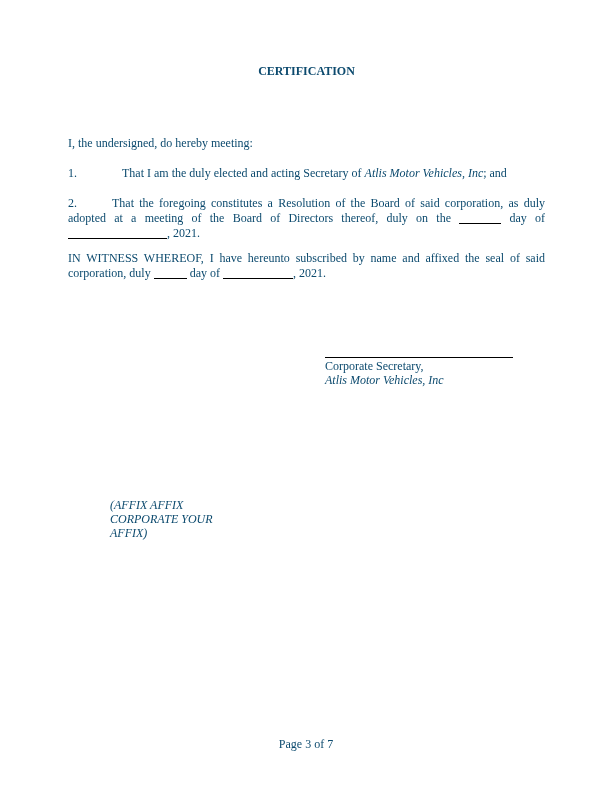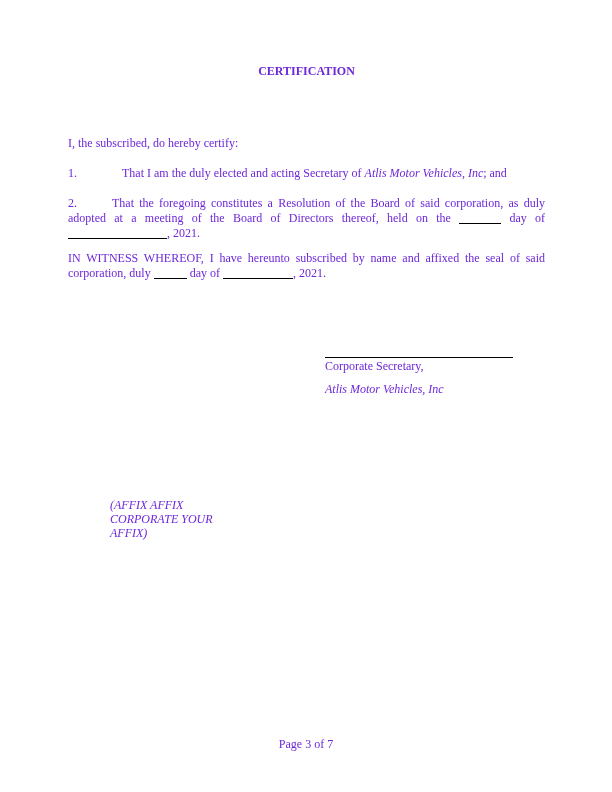--- a/index.html
+++ b/index.html
@@ -5,21 +5,21 @@
   html, body {
     margin: 0;
     padding: 0;
     background: #ffffff;
   }
   .page {
     position: relative;
     width: 554px;
     height: 792px;
     background: #ffffff;
-    color: #6d28d9;
+    color: #0c4a6e;
     font-family: "Liberation Serif", "DejaVu Serif", serif;
     font-size: 12px;
     line-height: 15px;
     overflow: hidden;
     padding-left: 40px;
   }
   .abs { position: absolute; }
   .content { left: 68px; width: 477px; }
 
   .title {
@@ -57,21 +57,21 @@
     left: 325px;
     width: 188px;
     height: 0;
     border-top: 1px solid #000000;
   }
   .sig-text {
     top: 359px;
     left: 325px;
     line-height: 14px;
   }
-  .italic { font-style: italic; margin-top: 9px; }
+  .italic { font-style: italic; }
 
   .seal {
     top: 498px;
     left: 110px;
     line-height: 14px;
     font-style: italic;
   }
 
   .footer {
     top: 737px;
@@ -80,27 +80,27 @@
     text-align: center;
   }
 </style>
 </head>
 <body>
 
 <div class="page">
 
   <div class="abs content title">CERTIFICATION</div>
 
-  <div class="abs content intro">I, the subscribed, do hereby certify:</div>
+  <div class="abs content intro">I, the undersigned, do hereby meeting:</div>
 
   <div class="abs content item1"><span class="num1">1.</span><span>That I am the duly elected and acting Secretary of </span><span class="italic">Atlis Motor Vehicles, Inc</span><span>; and</span></div>
 
   <div class="abs content item2">
     <div class="jline"><span class="num2">2.</span><span>That the foregoing constitutes a Resolution of the Board of said corporation, as duly</span></div>
-    <div class="jline"><span>adopted at a meeting of the Board of Directors thereof, held on the </span><span class="blank w42"></span><span> day of</span></div>
+    <div class="jline"><span>adopted at a meeting of the Board of Directors thereof, duly on the </span><span class="blank w42"></span><span> day of</span></div>
     <div><span class="blank w99"></span><span>, 2021.</span></div>
   </div>
 
   <div class="abs content witness">
     <div class="jline"><span>IN WITNESS WHEREOF, I have hereunto subscribed by name and affixed the seal of said</span></div>
     <div><span>corporation, duly </span><span class="blank w33"></span><span> day of </span><span class="blank w70"></span><span>, 2021.</span></div>
   </div>
 
   <div class="abs sig-line"></div>
 

